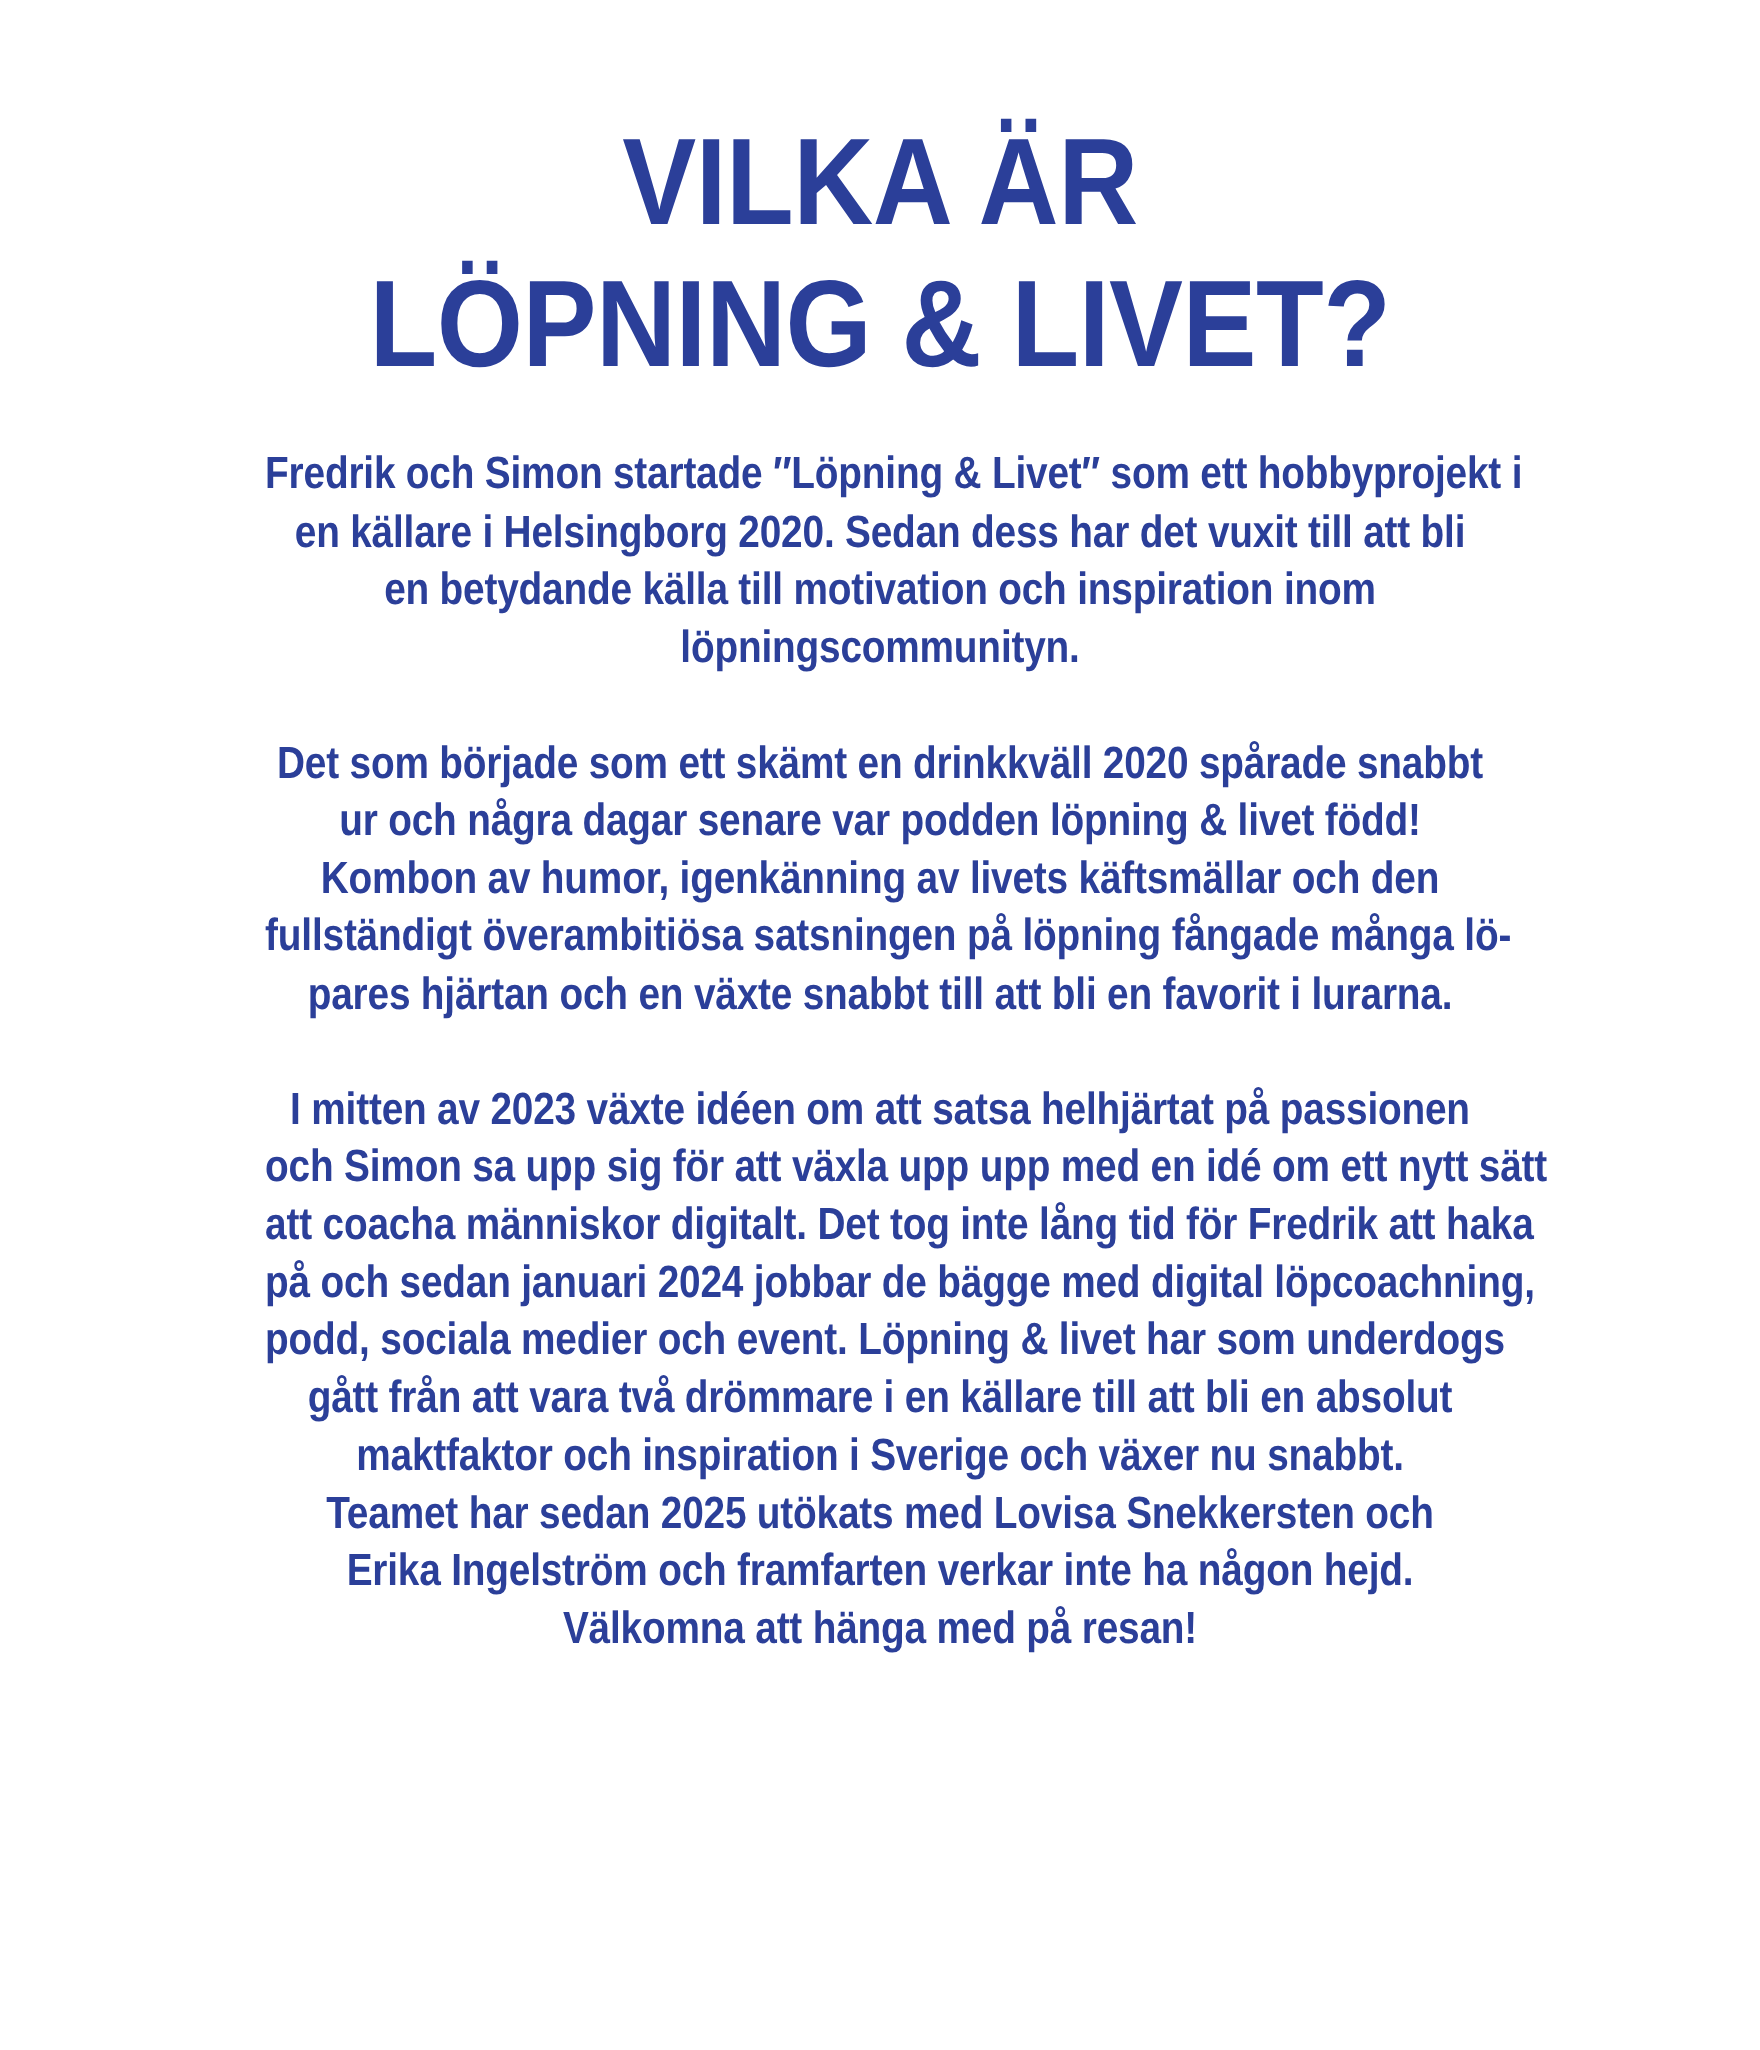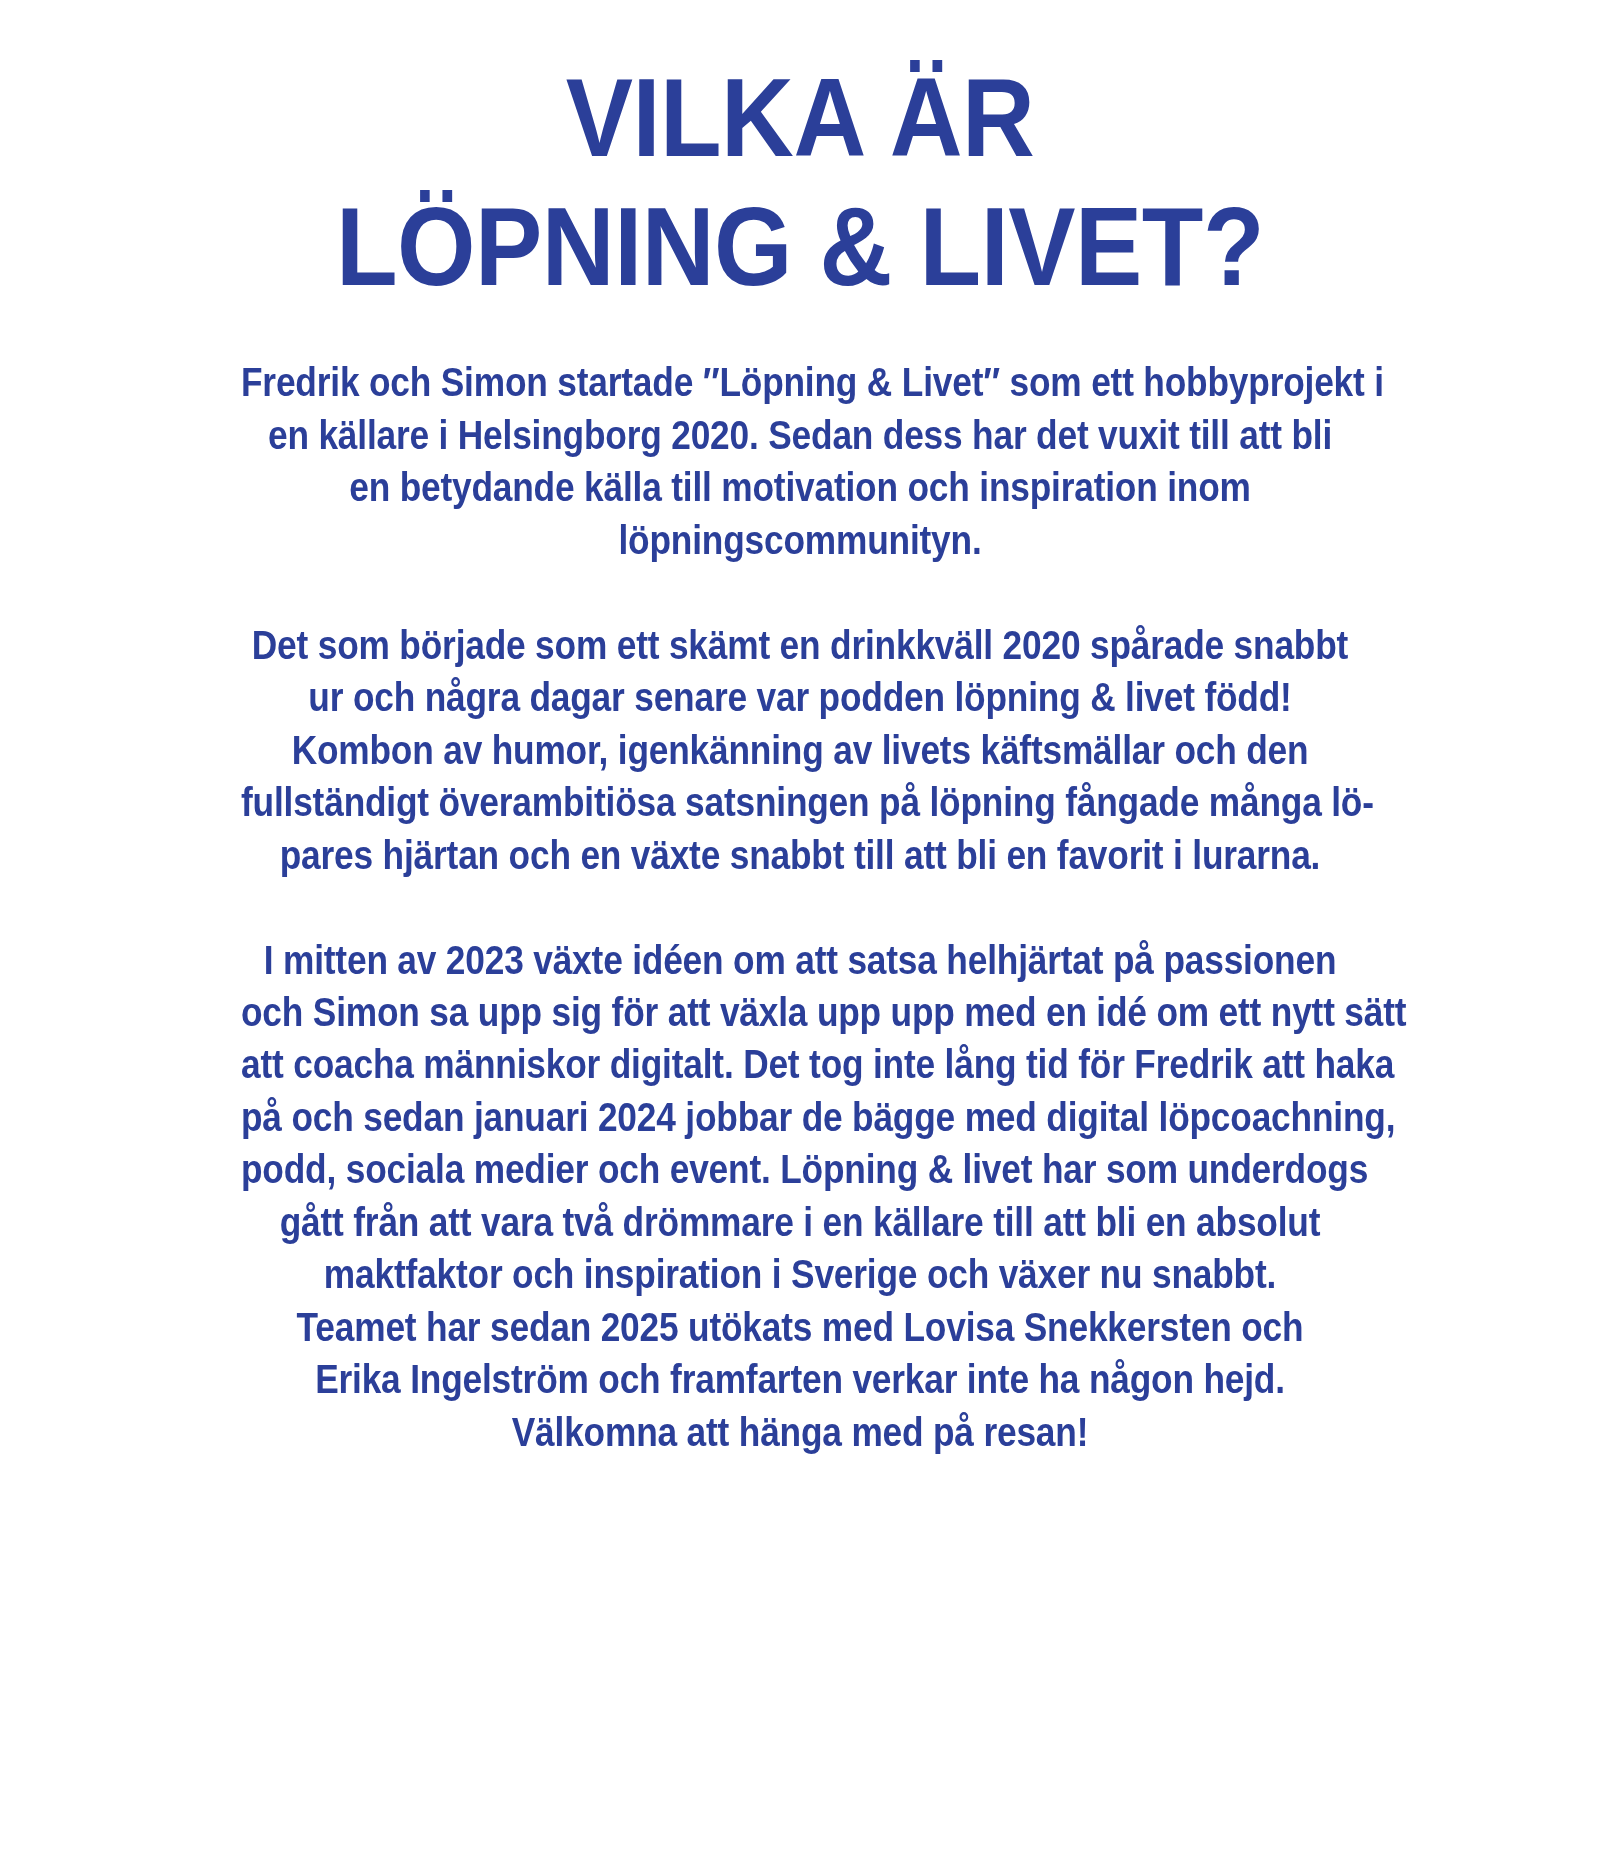--- a/index.html
+++ b/index.html
@@ -17,21 +17,21 @@
 
   .page {
     position: relative;
     width: 1600px;
     height: 1864px;
     background: #ffffff;
     box-sizing: border-box;
     display: flex;
     flex-direction: column;
     align-items: center;
-    padding-top: 56px;
+    padding-top: 104px;
   }
 
   
   .headline {
     width: 1340px;
     text-align: center;
     color: #2b3f99;
     font-weight: 700;
     font-size: 112px;
     line-height: 1.10;

